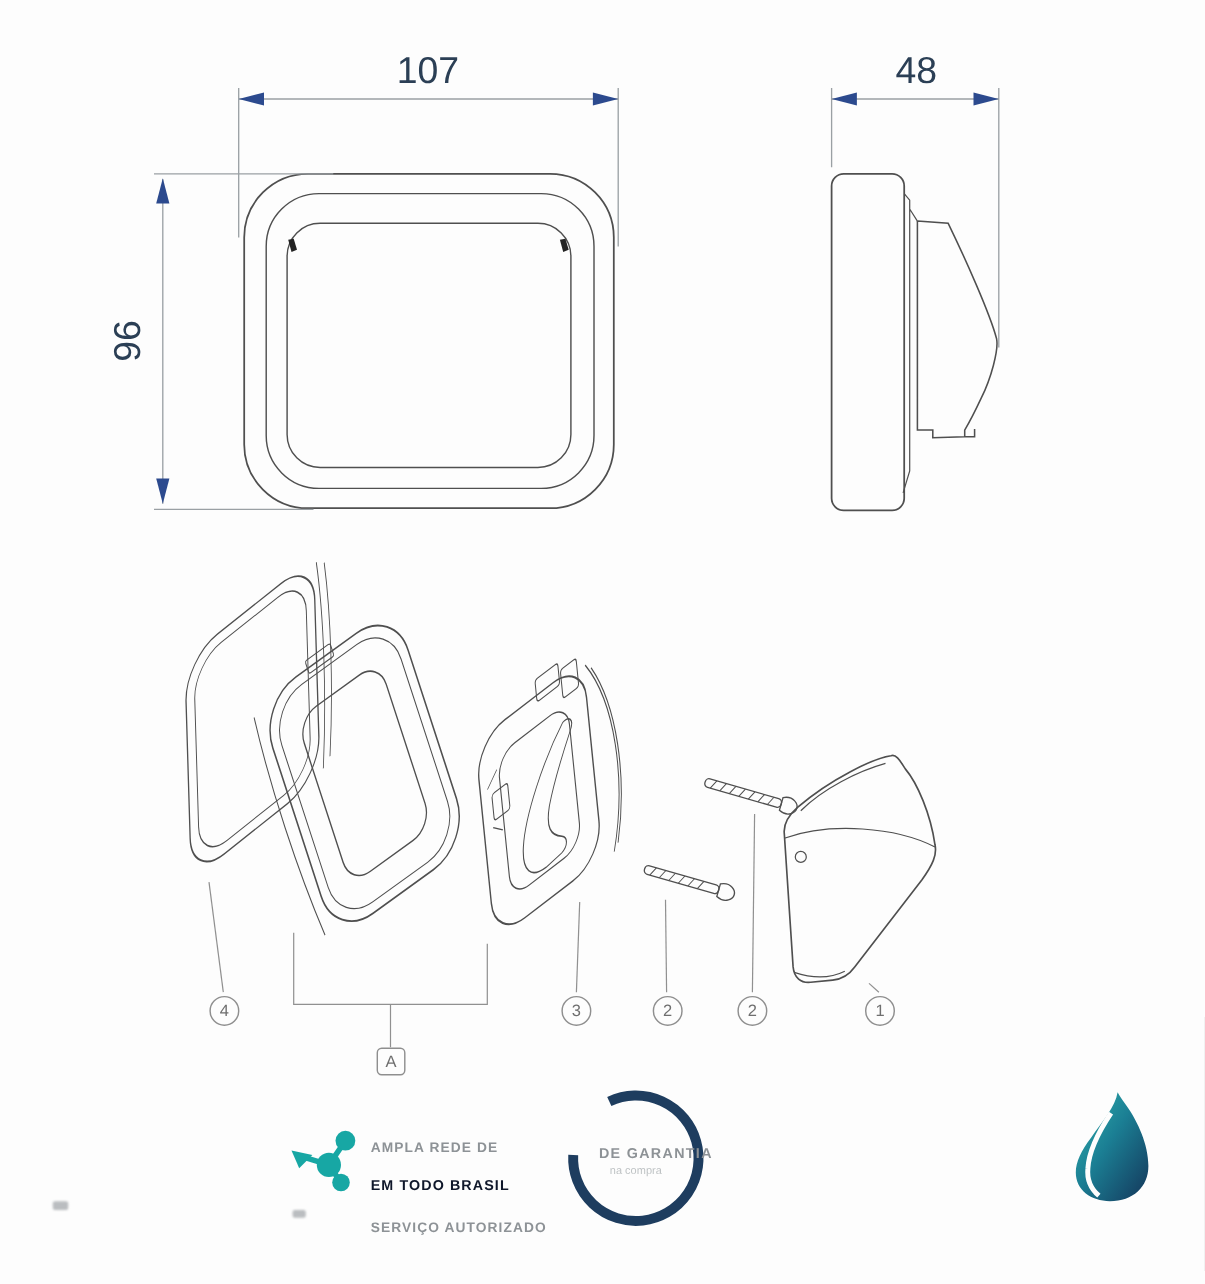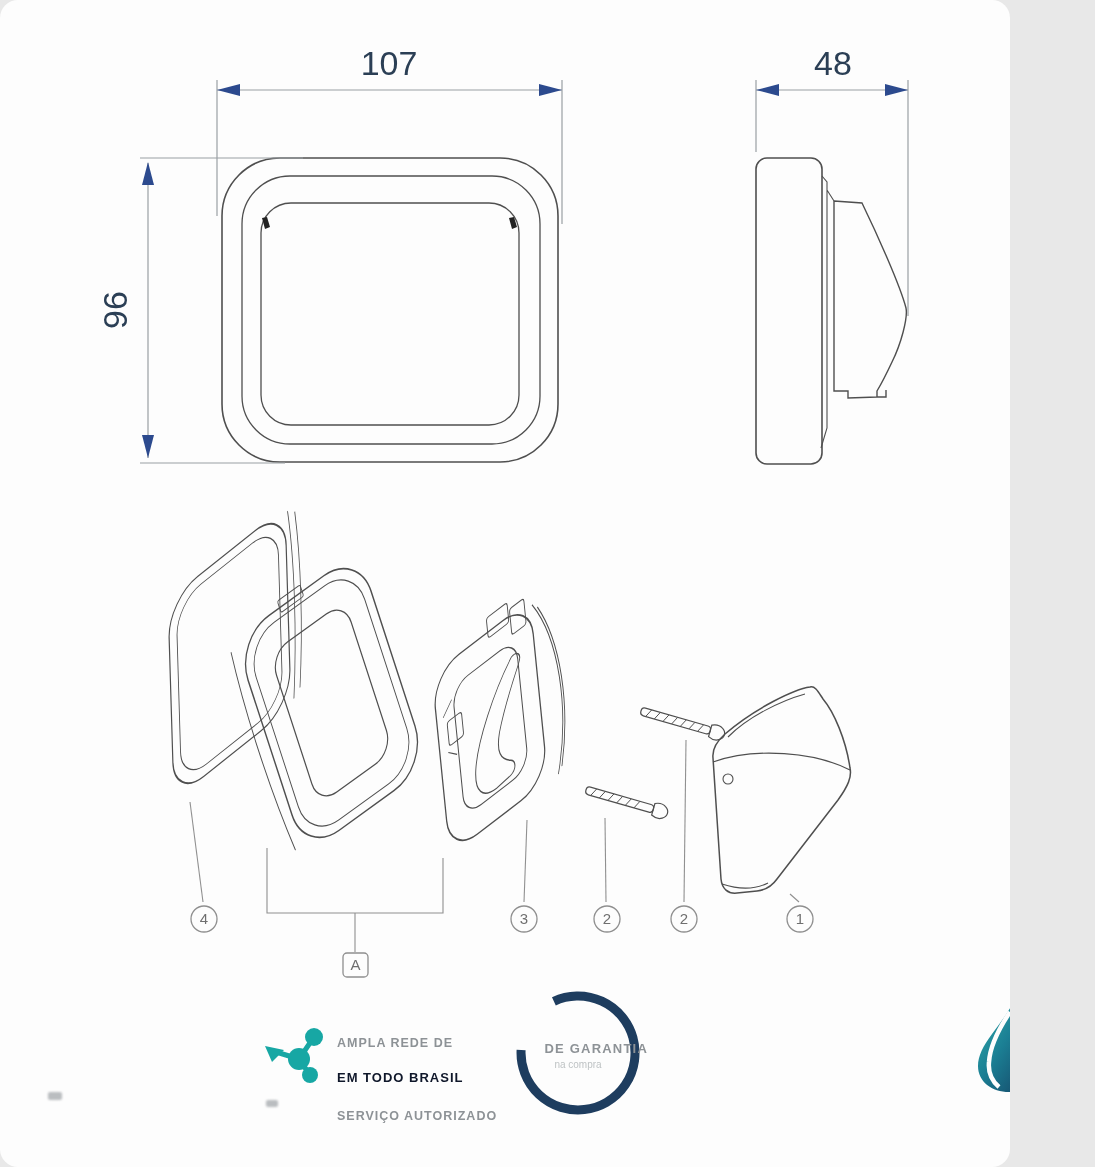--- a/index.html
+++ b/index.html
@@ -1,17 +1,17 @@
 <!DOCTYPE html>
 <html><head>
 <meta charset="utf-8">
 <style>
   html,body{margin:0;padding:0;background:#e8e8e8;}
-  #canvas{position:relative;width:1010px;height:1167px;background:#fdfdfd;overflow:hidden;
-          font-family:"Liberation Sans",sans-serif;border-radius:18px;}
+  #canvas{position:relative;width:1095px;height:1167px;background:#fdfdfd;overflow:hidden;
+          font-family:"Liberation Sans",sans-serif;}
   svg{position:absolute;left:0;top:0;}
   .dim-text{fill:#2b3f55;font-size:34px;font-family:"Liberation Sans",sans-serif;}
   .callout-text{fill:#6f6f6f;font-size:15px;font-family:"Liberation Sans",sans-serif;}
   .txt{position:absolute;white-space:nowrap;}
   .svc-line{font-weight:bold;font-size:12.5px;letter-spacing:1px;color:#8d9296;}
   .svc-line3{color:#0f172a;font-size:13px;}
   .badge-years{color:#17a7a4;font-weight:bold;letter-spacing:-2px;}
   .badge-sub{color:#8d9296;font-weight:bold;font-size:13px;letter-spacing:1.2px;text-align:right;width:140px;}
   .badge-fine{color:#b3b8ba;font-size:10px;filter:blur(0.7px);opacity:.85;text-align:center;width:140px;}
   .deca-logo{color:#6d7277;font-weight:bold;font-size:118px;letter-spacing:-4px;line-height:1;}

